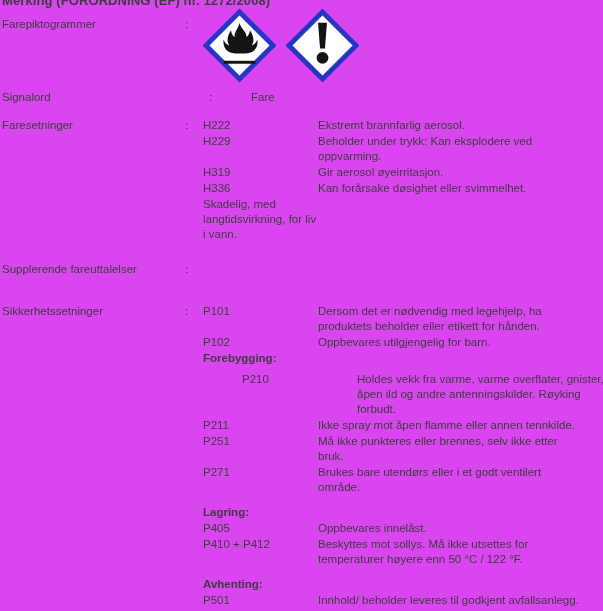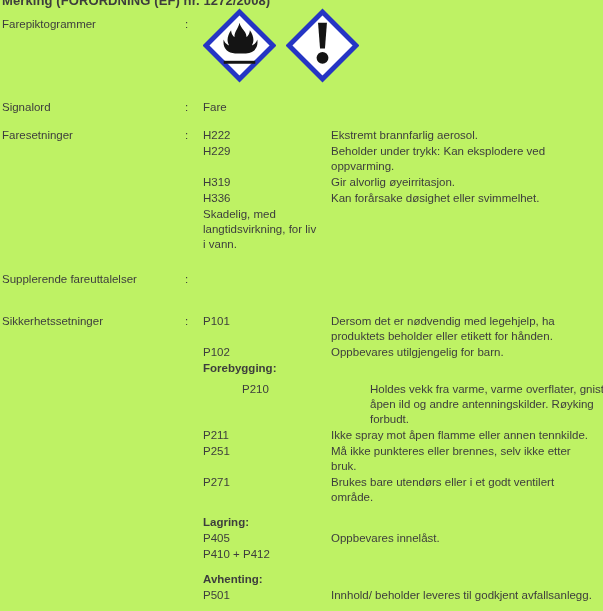--- a/index.html
+++ b/index.html
@@ -1,21 +1,21 @@
 <!DOCTYPE html>
 <html><head>
 <meta charset="utf-8">
 <style>
   html, body { margin: 0; padding: 0; background: #ffffff; }
   #page {
     position: relative;
     width: 603px;
     height: 611px;
     overflow: hidden;
-    background: #bef264;
+    background: #d946ef;
     font-family: "Liberation Sans", "DejaVu Sans", sans-serif;
     font-size: 11.5px;
     line-height: 15px;
     color: var(--text, #3d3d3d);
     padding-left: 2px;
     box-sizing: border-box;
   }
   
   .clipped-header {
     height: 8px;
@@ -35,34 +35,33 @@
     grid-template-columns: 183px 18px 1fr;
     align-items: start;
   }
   .row .label { white-space: nowrap; }
   .row .colon { text-align: left; }
   .content { display: block; }
   .item-row {
     display: grid;
     grid-template-columns: 115px 262px;
     margin-bottom: 1px;
-    gap: 13px;
   }
   .item-row .code { white-space: nowrap; }
   .item-row .desc { }
   .subheader-row { font-weight: bold; margin-bottom: 1px; }
   .gap-small  { margin-top: 6px; margin-left: 39px; }
   .gap-medium { margin-top: 10px; }
   
   .picto-section { margin-top: 0px; }
   .picto-section .label { padding-top: 9px; }
   .picto-strip { display: flex; gap: 10px; align-items: flex-start; }
   .picto { width: 73px; height: 75px; display: block; }
   
-  .sec-signal  { margin-top: 17px; }
+  .sec-signal  { margin-top: 7px; gap: 24px; }
   .sec-hazard  { margin-top: 13px; }
   .sec-supp    { margin-top: 19px; }
   .sec-precaut { margin-top: 27px; }
 </style>
 </head>
 <body>
 
 <div id="page" style="--diamond: #2535c4; --symbol: #141414; --text: #3d3d3d;">
 
   <div class="clipped-header">
@@ -105,21 +104,21 @@
     <span class="desc">Ekstremt brannfarlig aerosol.</span>
   </div>
 
   <div class="item-row">
     <span class="code">H229</span>
     <span class="desc">Beholder under trykk: Kan eksplodere ved oppvarming.</span>
   </div>
 
   <div class="item-row">
     <span class="code">H319</span>
-    <span class="desc">Gir alvorlig øyeirritasjon.</span>
+    <span class="desc">Gir aerosol øyeirritasjon.</span>
   </div>
 
   <div class="item-row">
     <span class="code">H336</span>
     <span class="desc">Kan forårsake døsighet eller svimmelhet.</span>
   </div>
 
   <div class="item-row">
     <span class="desc">Skadelig, med langtidsvirkning, for liv i vann.</span>
   </div>
@@ -173,20 +172,21 @@
     <span>Lagring:</span>
   </div>
 
   <div class="item-row">
     <span class="code">P405</span>
     <span class="desc">Oppbevares innelåst.</span>
   </div>
 
   <div class="item-row">
     <span class="code">P410 + P412</span>
+    <span class="desc">Beskyttes mot sollys. Må ikke utsettes for temperaturer høyere enn 50 °C / 122 °F.</span>
   </div>
 
   <div class="subheader-row gap-medium">
     <span>Avhenting:</span>
   </div>
 
   <div class="item-row">
     <span class="code">P501</span>
     <span class="desc">Innhold/ beholder leveres til godkjent avfallsanlegg.</span>
   </div>

